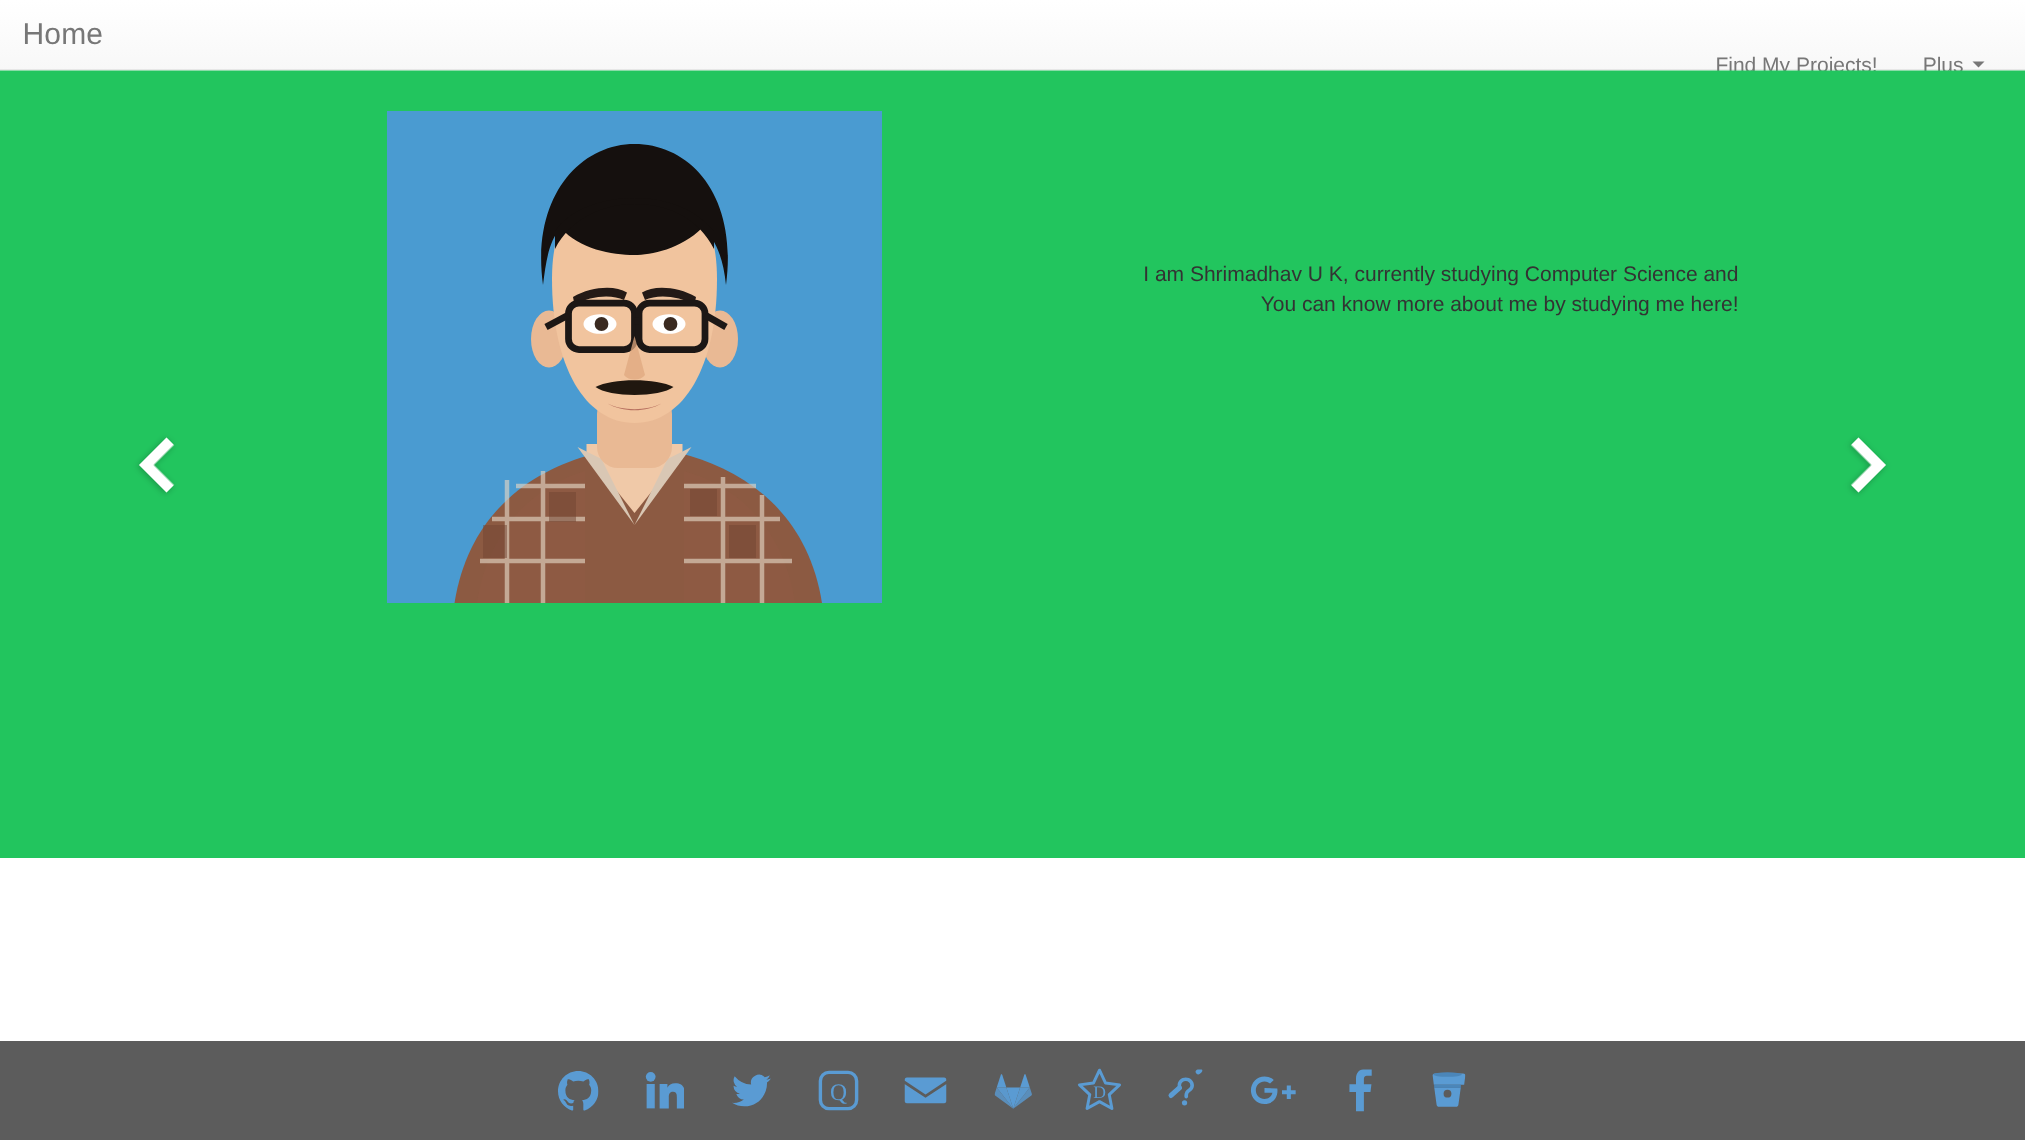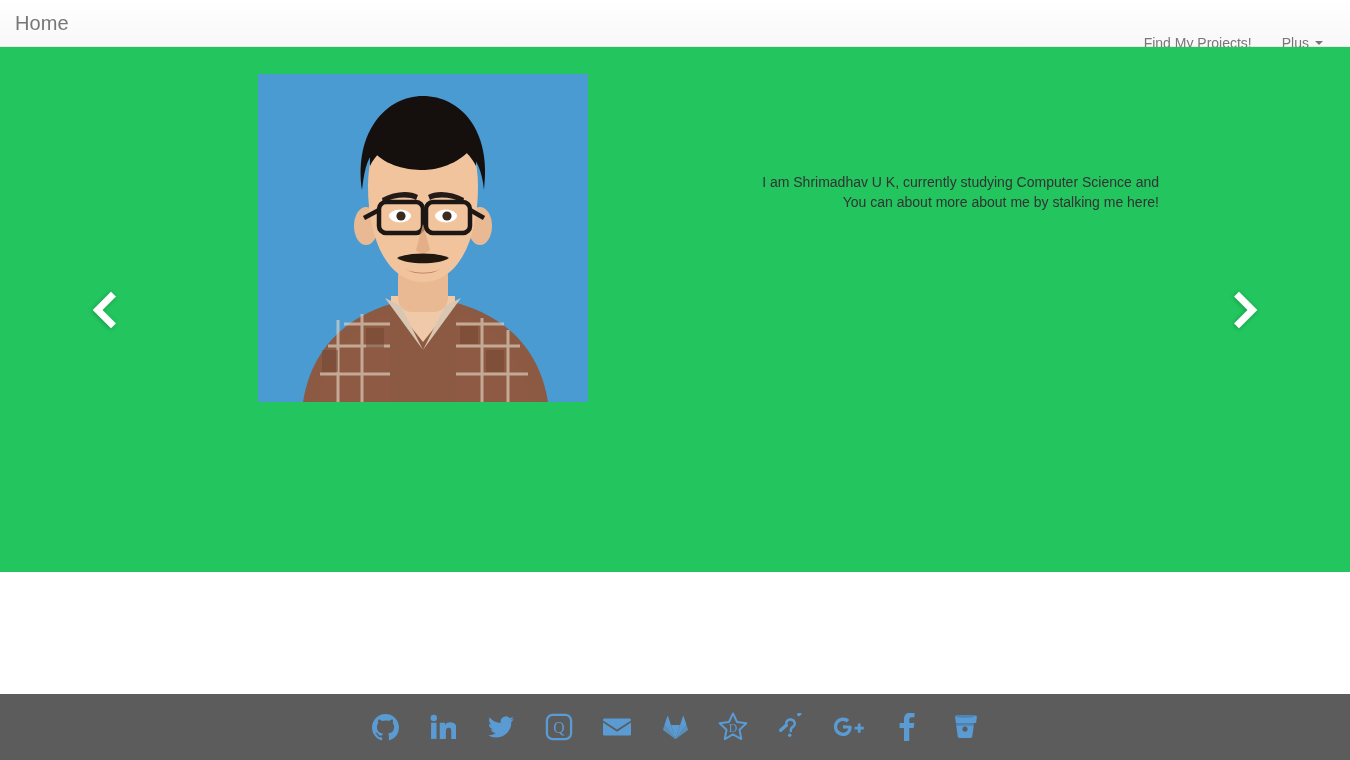--- a/index.html
+++ b/index.html
@@ -241,21 +241,21 @@
         <path d="M165 150 L158 176 C161 180 169 180 172 176 Z" fill="#dfa87f" opacity="0.75"></path>
 
         <path d="M139 184 C150 178 180 178 191 184 C182 191 148 191 139 184 Z" fill="#20170f"></path>
 
         <path d="M147 195 C157 201 173 201 183 195 C173 200 157 200 147 195 Z" fill="#b7705f"></path>
       </svg>
     </div>
 
     <div class="slide-caption">
       <p>I am Shrimadhav U K, currently studying Computer Science and</p>
-      <p>You can about more about me by stalking me here!</p>
+      <p>You can know more about me by studying me here!</p>
     </div>
   </div>
 
   <a class="carousel-control left" href="#">
     <span class="chevron l"></span>
     <span class="sr-only">Previous</span>
   </a>
   <a class="carousel-control right" href="#">
     <span class="chevron r"></span>
     <span class="sr-only">Next</span>

